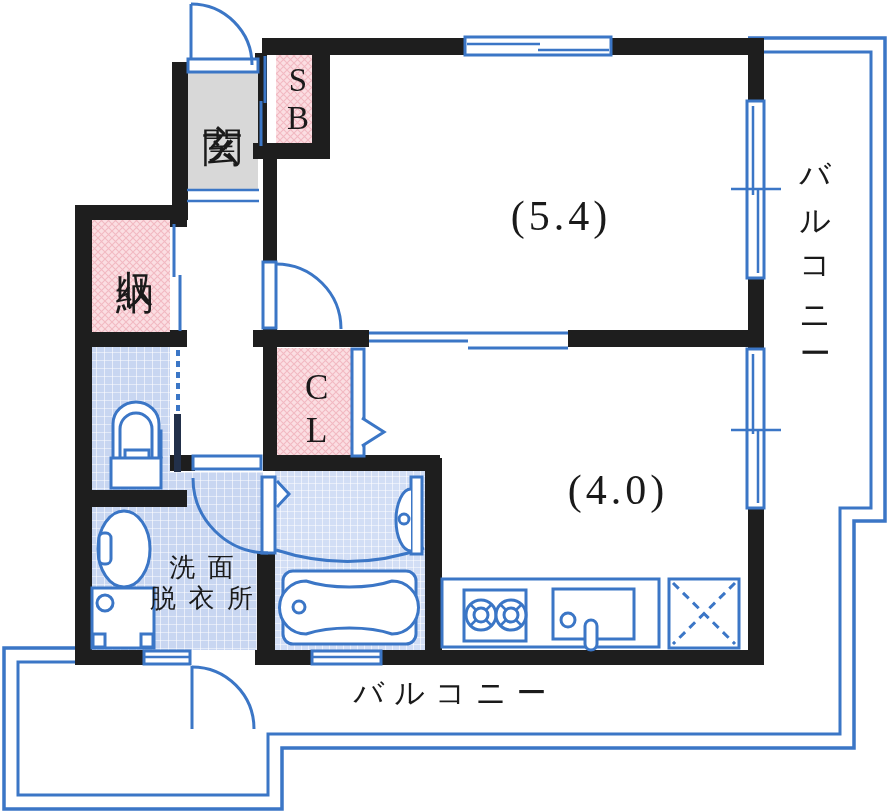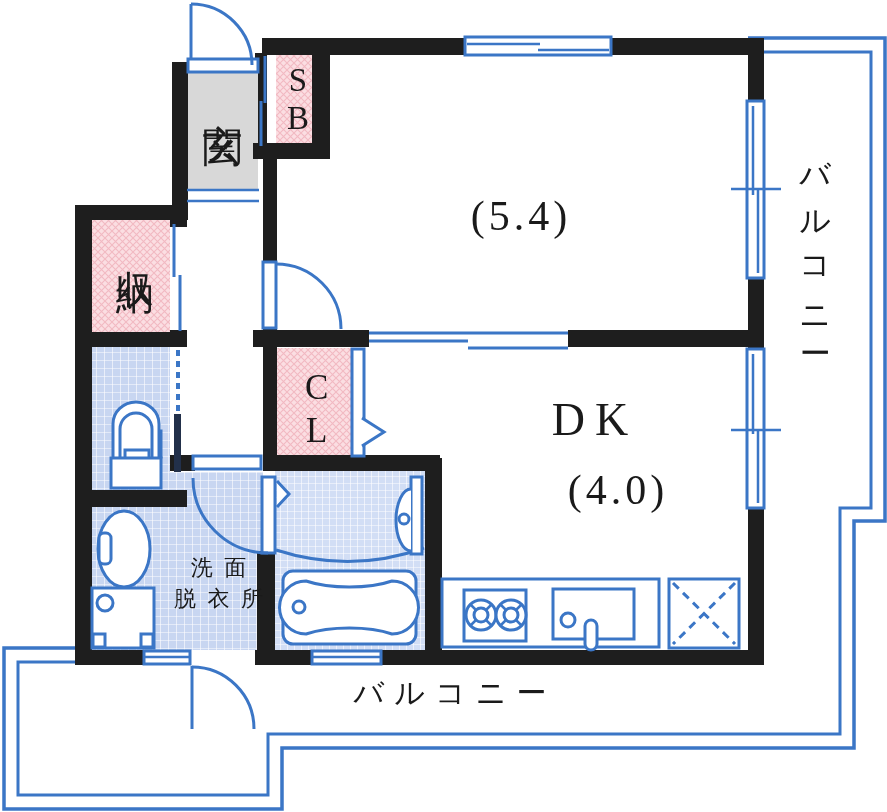--- a/index.html
+++ b/index.html
@@ -171,24 +171,23 @@
     <rect x="669" y="579" width="70" height="69"></rect>
     <path d="M673,583 L735,644 M735,583 L673,644" stroke-dasharray="8,6" fill="none"></path>
   </g>
 </svg>
 
 <div class="lbl vtext" style="left:199px;top:92px;font-size:40px;letter-spacing:6px;">玄関</div>
 <div class="lbl vupright" style="left:278px;top:62px;font-size:33px;letter-spacing:2px;">SB</div>
 <div class="lbl vtext" style="left:112px;top:240px;font-size:38px;letter-spacing:8px;">収納</div>
 <div class="lbl vupright" style="left:296px;top:368px;font-size:35px;letter-spacing:4px;">CL</div>
 
-<div class="lbl center" style="left:366px;top:192px;width:310px;font-size:42px;letter-spacing:4px;">(5.4)</div>
+<div class="lbl center" style="left:406px;top:192px;width:310px;font-size:42px;letter-spacing:4px;">(5.4)</div>
 
-<div class="lbl center" style="left:470px;top:394px;width:250px;font-size:46px;letter-spacing:10px;">DK</div>
 <div class="lbl center" style="left:493px;top:466px;width:250px;font-size:42px;letter-spacing:4px;">(4.0)</div>
 
-<div class="lbl senmen" style="left:160px;top:552px;width:120px;font-size:22px;letter-spacing:3px;line-height:31px;">洗 面
+<div class="lbl senmen" style="left:143px;top:552px;width:120px;font-size:26px;letter-spacing:3px;line-height:31px;">洗 面
 脱 衣 所</div>
 
 <div class="lbl vtext" style="left:797px;top:140px;font-size:31px;letter-spacing:14px;">バルコニー</div>
 <div class="lbl center" style="left:335px;top:676px;width:240px;font-size:30px;letter-spacing:10px;">バルコニー</div>
 
 </div>
 
 </body></html>

